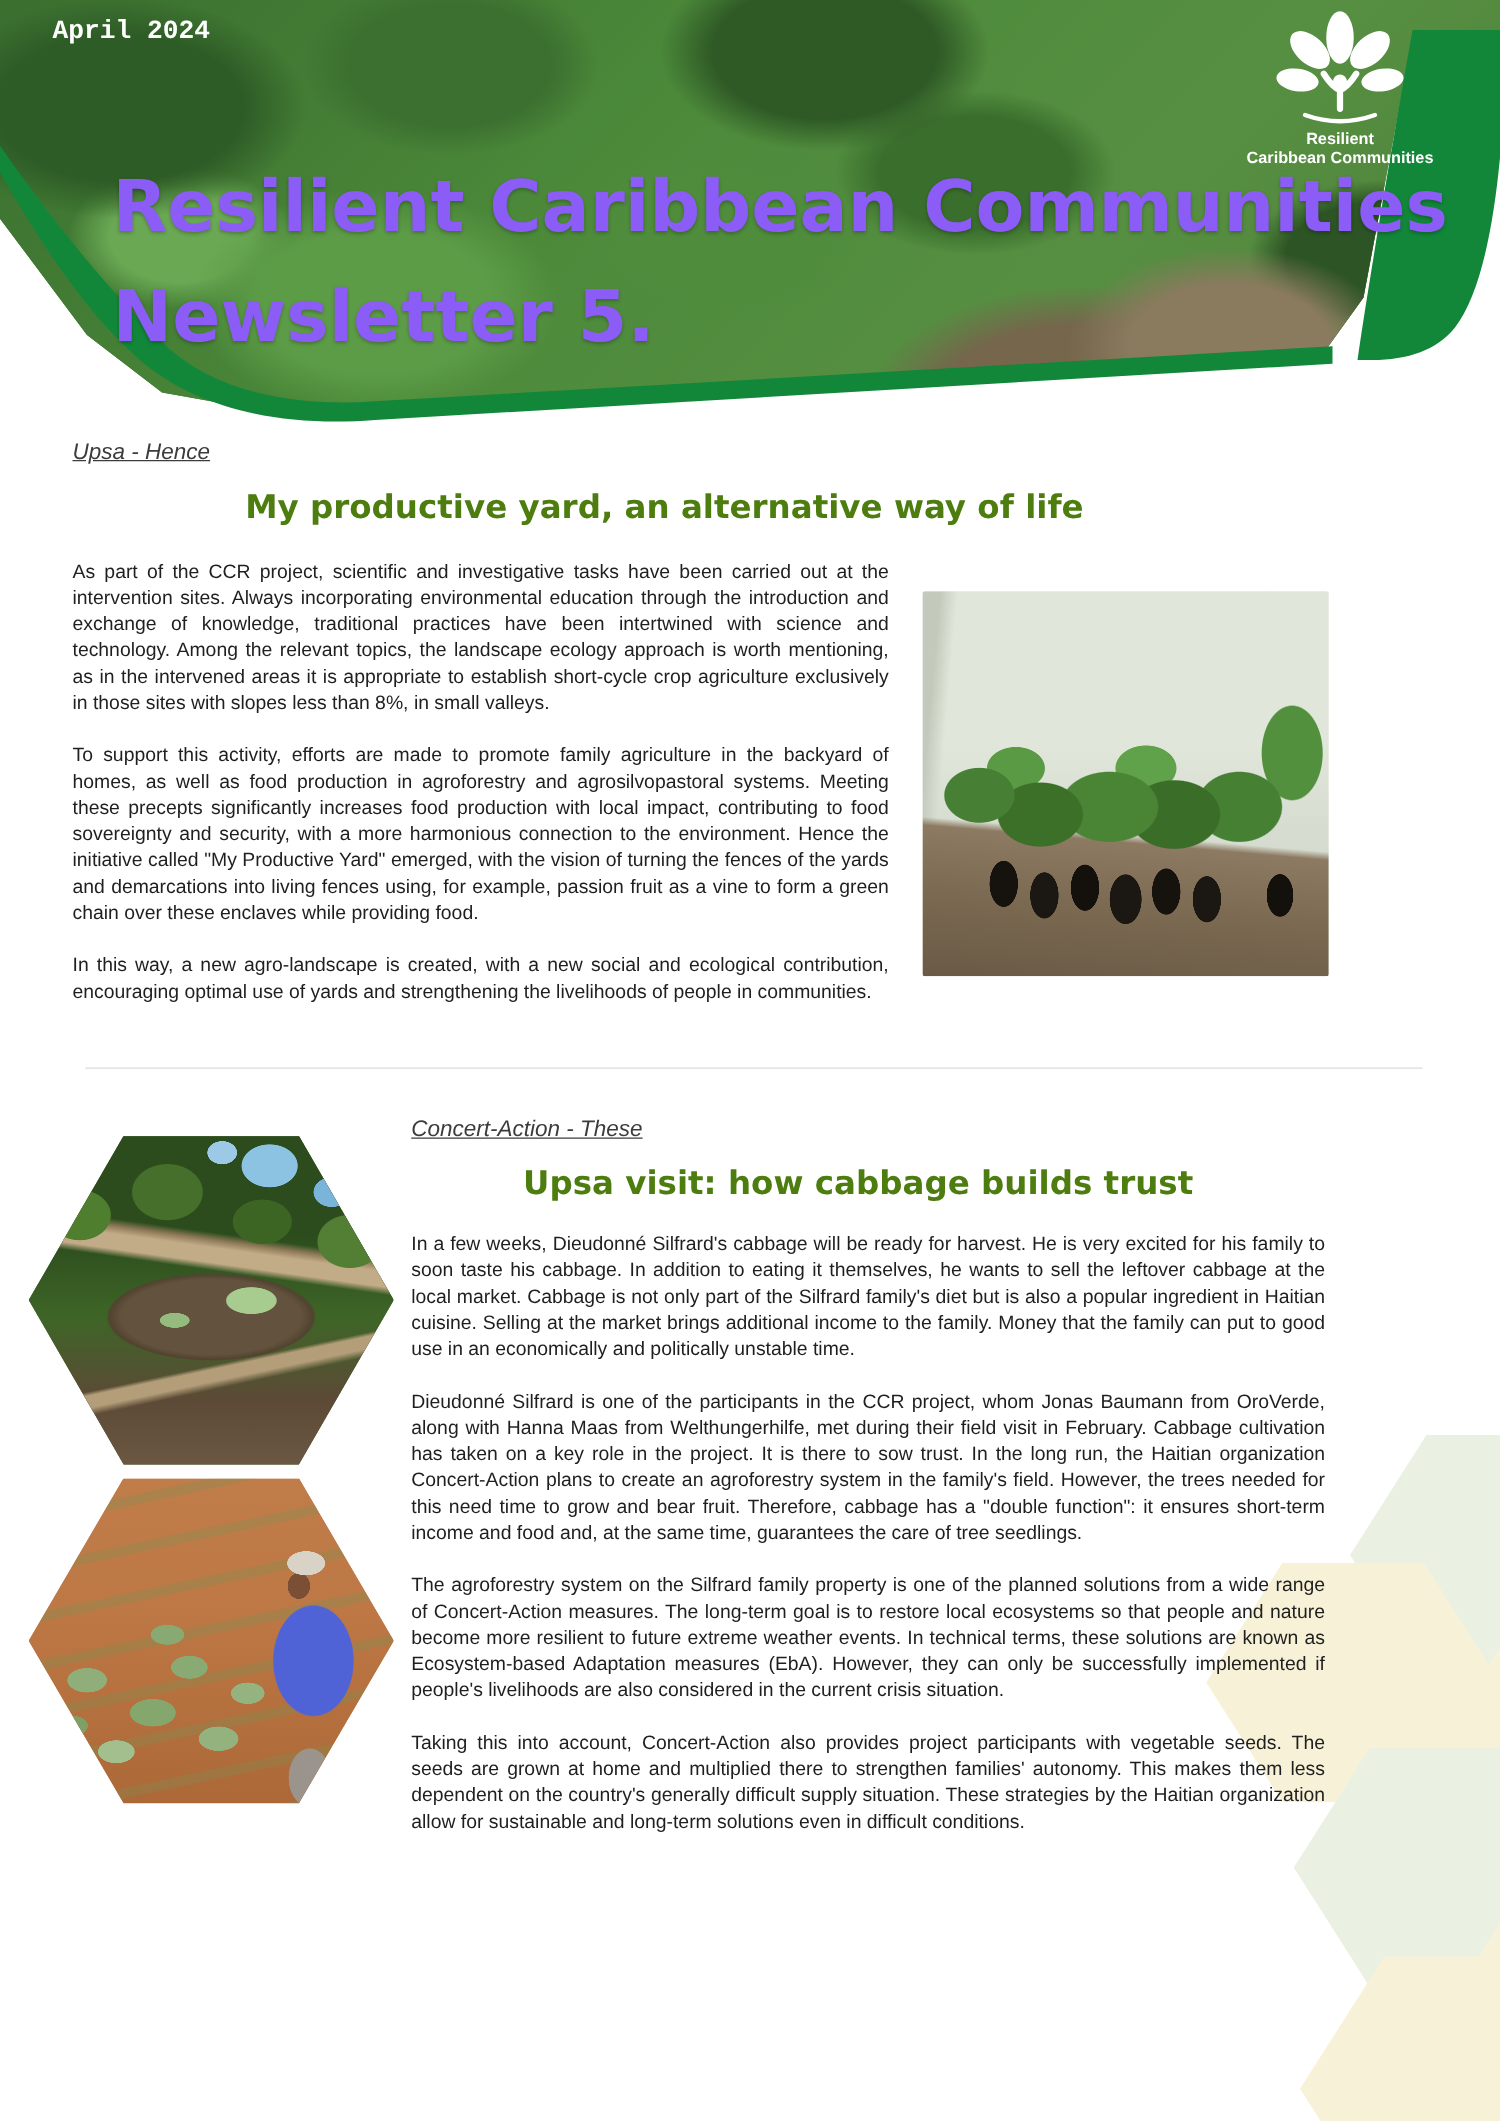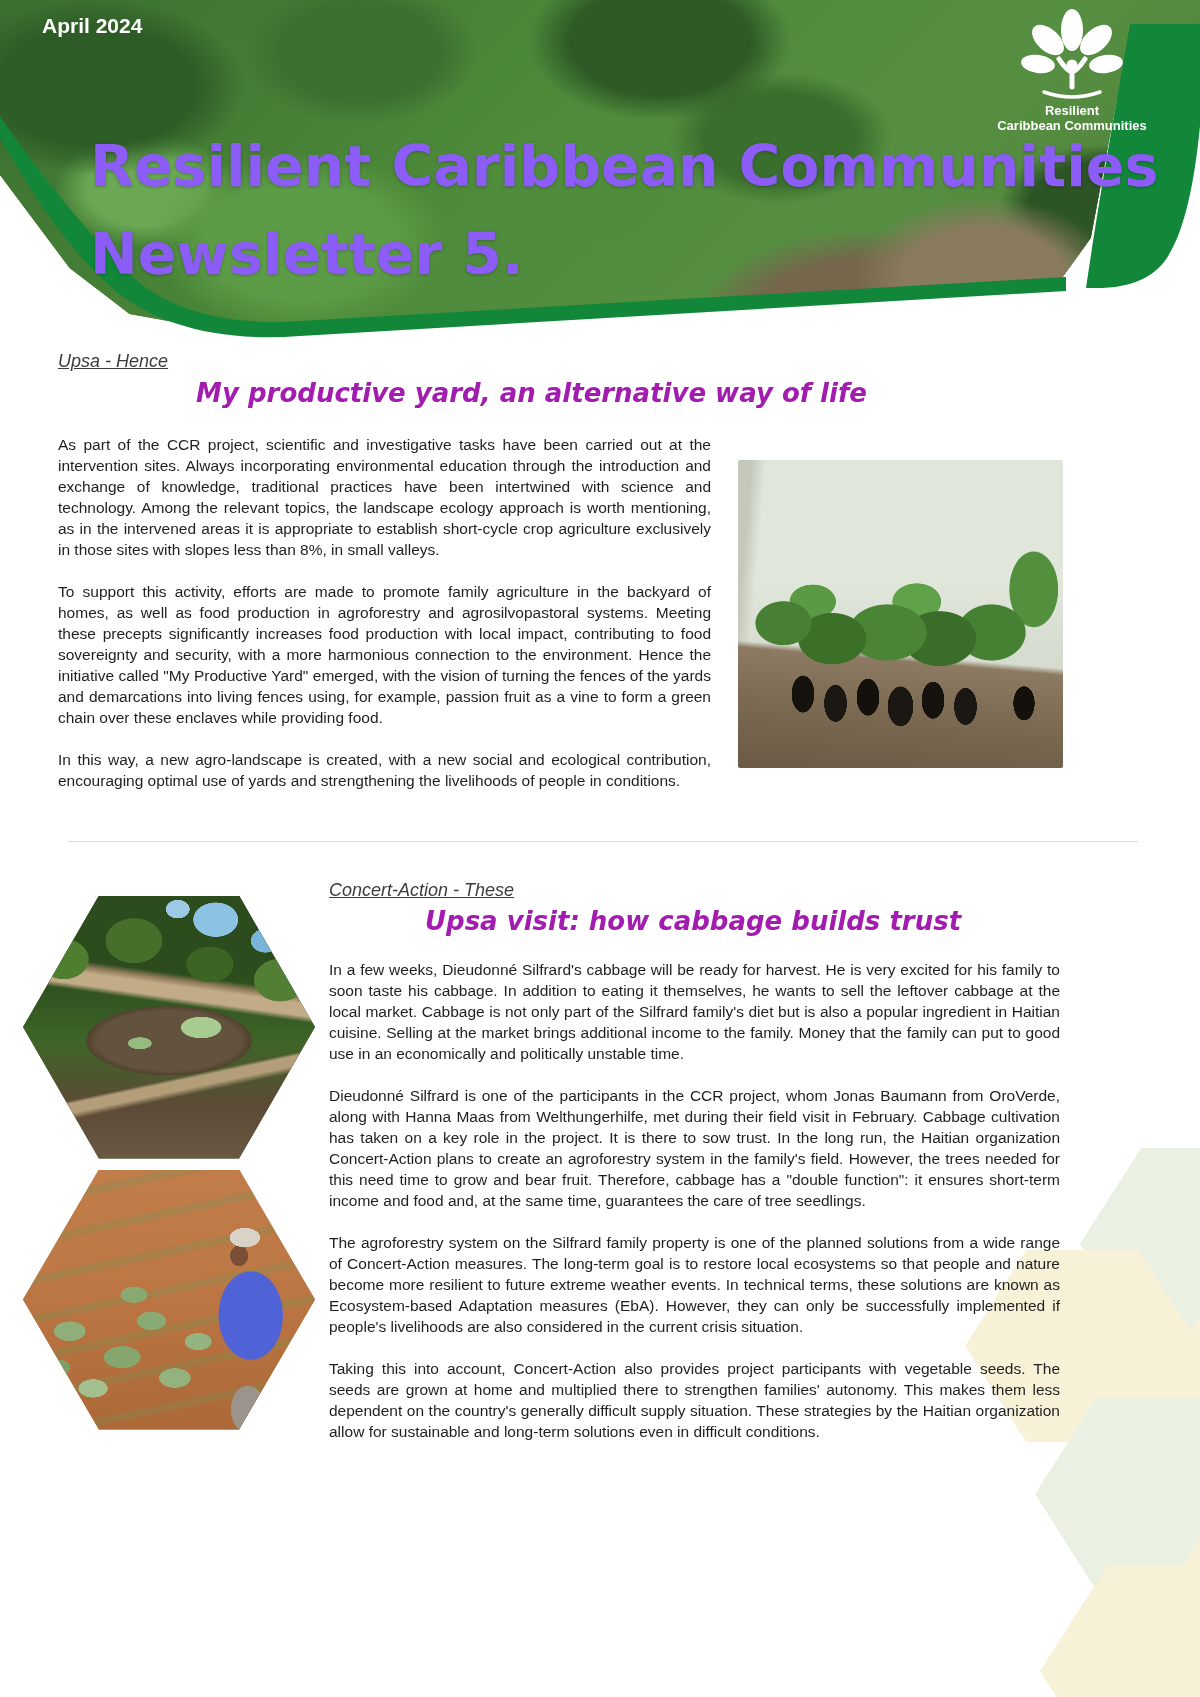--- a/index.html
+++ b/index.html
@@ -27,32 +27,32 @@
       radial-gradient(ellipse 200px 120px at 55% 12%, #2f5a26 0 45%, rgba(0,0,0,0) 66%),
       radial-gradient(ellipse 230px 140px at 25% 70%, #5d9c47 0 40%, rgba(0,0,0,0) 64%),
       radial-gradient(ellipse 180px 110px at 48% 55%, #4f8c3c 0 42%, rgba(0,0,0,0) 64%),
       radial-gradient(ellipse 170px 100px at 65% 40%, #3a6e2d 0 45%, rgba(0,0,0,0) 66%),
       radial-gradient(ellipse 140px 90px at 12% 55%, #6aa854 0 40%, rgba(0,0,0,0) 64%),
       linear-gradient(135deg,#3a6e2f 0%,#4c8a3a 40%,#578f42 70%,#4a7f38 100%);
     clip-path:polygon(0% 0%,100% 0%,100% 8.7%,94.2% 7.8%,90.9% 69%,88.2% 82%,71% 87%,
                       50% 90.5%,29.2% 96%,20.4% 97%,10.8% 91%,5.8% 77.7%,0% 50.7%);}
   .hero-ribbons{position:absolute;inset:0;width:1200px;height:345px;}
   .hero-date{position:absolute;left:42px;top:14px;color:#fff;font-weight:bold;font-size:21px;
-             font-family:Liberation Sans, sans-serif;}
+             font-family:Liberation Mono, monospace;}
   .hero-title{position:absolute;left:90px;top:122px;margin:0;color:#8b5cf6;
               font-family:"DejaVu Sans",sans-serif;font-weight:bold;font-size:57px;line-height:1.55;
               text-shadow:0 1px 3px rgba(0,0,0,.25);}
   .logo{position:absolute;right:48px;top:6px;width:160px;text-align:right;}
 
   
   .sec{margin:0 55px;}
   .tag{display:inline-block;font-style:italic;font-size:18px;color:#3c3c3c;
        text-decoration:underline;line-height:1.2;}
   .h-green{font-family:"DejaVu Sans",sans-serif;font-weight:bold;font-size:26px;
-           color:#a21caf;margin:3px;font-style:italic;}
+           color:#4d7c0f;margin:16px;}
   p{font-size:15.5px;line-height:21px;text-align:justify;margin:0 0 21px 0;}
 
   
   .sec1{padding:6px 0 0 3px;}
   .h1c{text-align:center;padding:2px 180px 0 40px;margin-bottom:26px;}
   .s1body{width:1005px;}
   .photo-seedlings{float:right;width:325px;height:308px;margin:26px 0 8px 27px;border-radius:2px;
     background-color:#dce2d6;
     background-image:
       radial-gradient(ellipse 46px 36px at 14% 53%, #478034 0 60%, rgba(0,0,0,0) 62%),
@@ -165,21 +165,21 @@
     </header>
 
     <section class="sec sec1">
       <div class="tag">Upsa - Hence</div>
       <h2 class="h-green h1c">My productive yard, an alternative way of life</h2>
       <div class="s1body">
         <div class="photo-seedlings"></div>
         <p>As part of the CCR project, scientific and investigative tasks have been carried out at the intervention sites. Always incorporating environmental education through the introduction and exchange of knowledge, traditional practices have been intertwined with science and technology. Among the relevant topics, the landscape ecology approach is worth mentioning, as in the intervened areas it is appropriate to establish short-cycle crop agriculture exclusively in those sites with slopes less than 8%, in small valleys.</p>
         <p>To support this activity, efforts are made to promote family agriculture in the backyard of homes, as well as food production in agroforestry and agrosilvopastoral systems. Meeting these precepts significantly increases food production with local impact, contributing to food sovereignty and security, with a more harmonious connection to the environment. Hence the initiative called "My Productive Yard" emerged, with the vision of turning the fences of the yards and demarcations into living fences using, for example, passion fruit as a vine  to form a green chain over these enclaves while providing food.</p>
       </div>
-      <p class="wide">In this way, a new agro-landscape is created, with a new social and ecological contribution, encouraging optimal use of yards and strengthening the livelihoods of people in conditions.</p>
+      <p class="wide">In this way, a new agro-landscape is created, with a new social and ecological contribution, encouraging optimal use of yards and strengthening the livelihoods of people in communities.</p>
     </section>
 
     <hr class="divider">
 
     <section class="sec sec2">
       <div class="tag">Concert-Action - These</div>
       <div class="hexstack">
         <div class="hex photo-gardenbed"></div>
         <div class="hex photo-cabbage"></div>
       </div>

